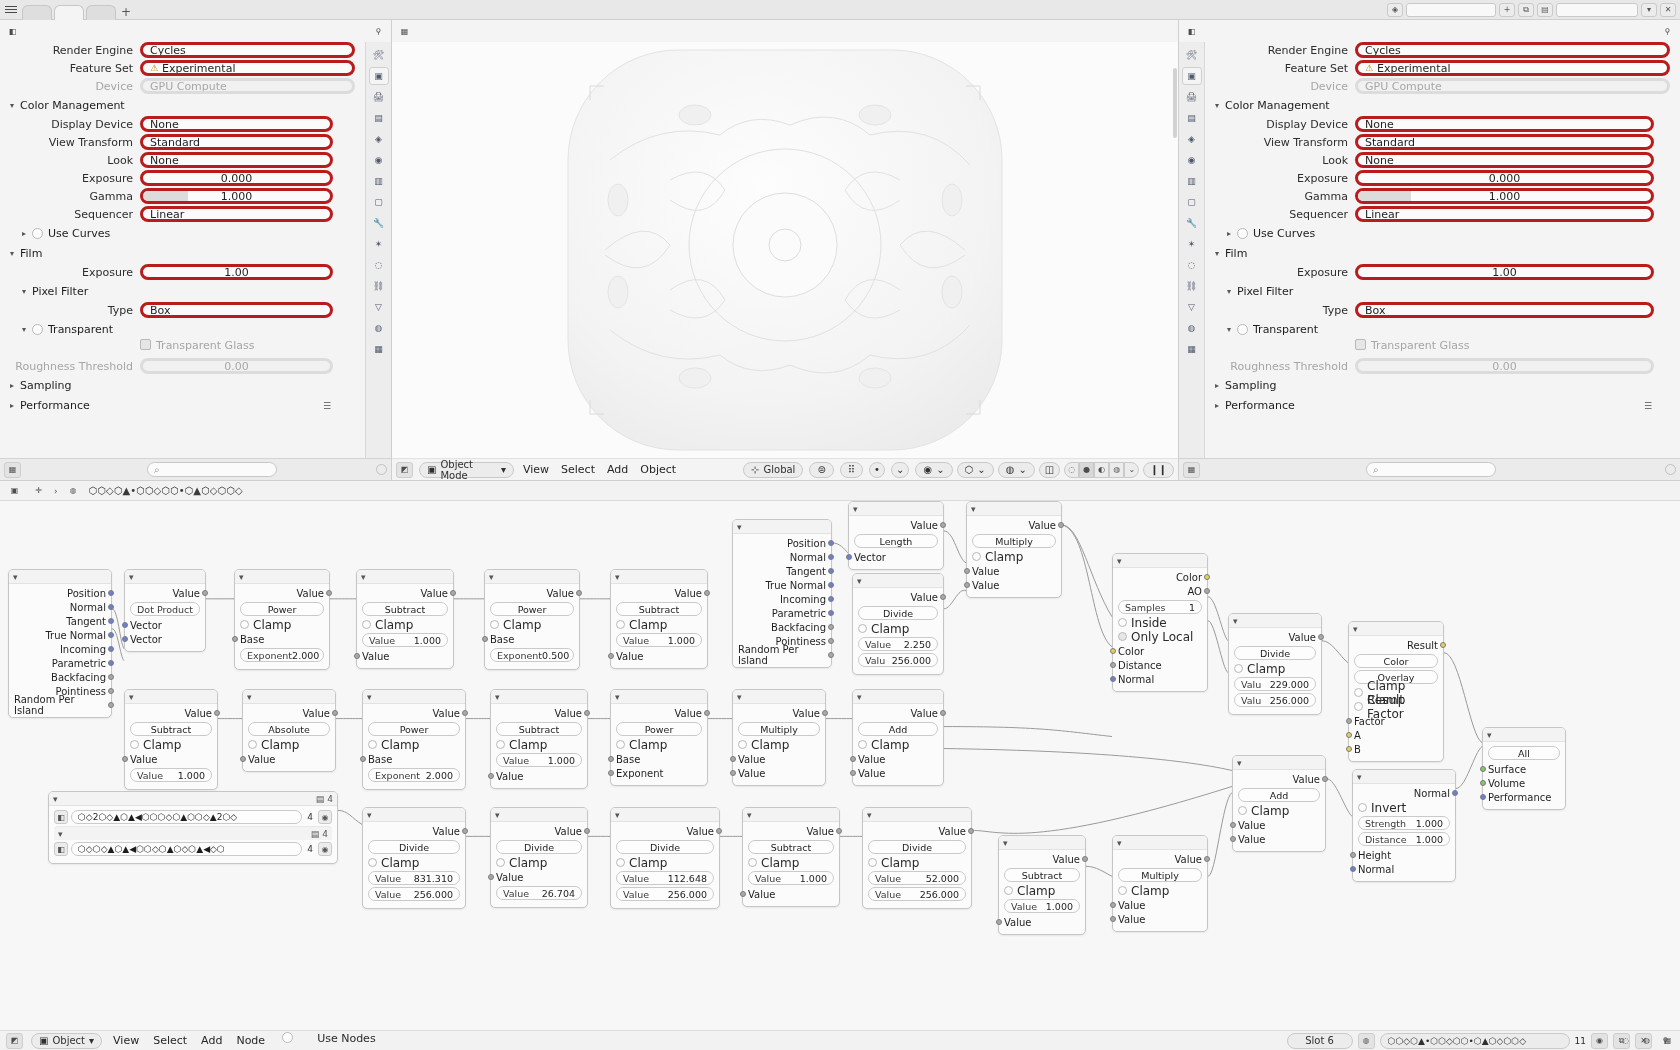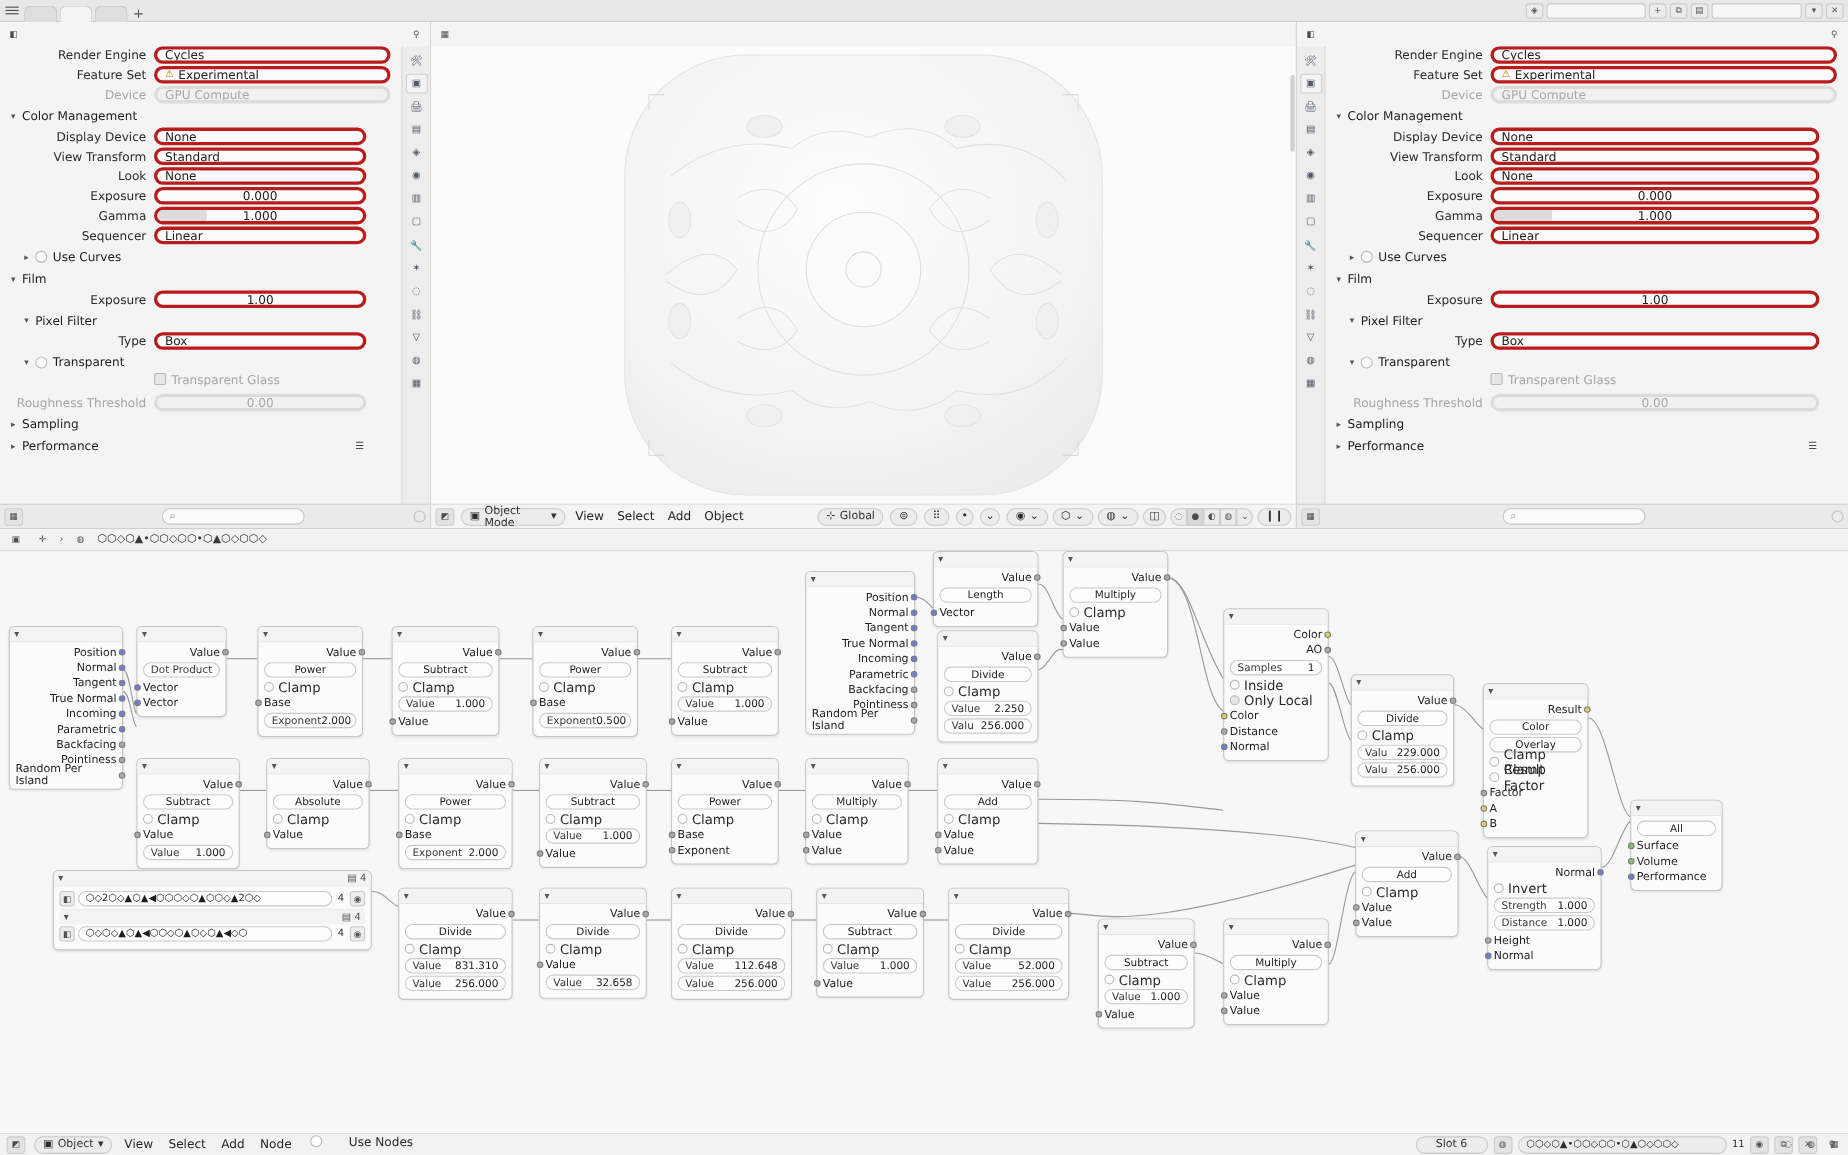--- a/index.html
+++ b/index.html
@@ -1400,21 +1400,21 @@
           <div class="ncheck">
               <span class="cb"></span>
               <span>Clamp</span>
             </div>
           <div class="sock">
               <span class="dot l gray"></span>
               <span>Value</span>
             </div>
           <div class="nfld">
               <span class="k">Value</span>
-              <span class="v">32.658</span>
+              <span class="v">26.704</span>
             </div>
         </div>
       </div>
 
       <div class="node" style="left:610px; top:306px; width:110px;">
         <div class="nhead">
             <span>▾</span>
           </div>
         <div class="nbody">
           <div class="sock out">

